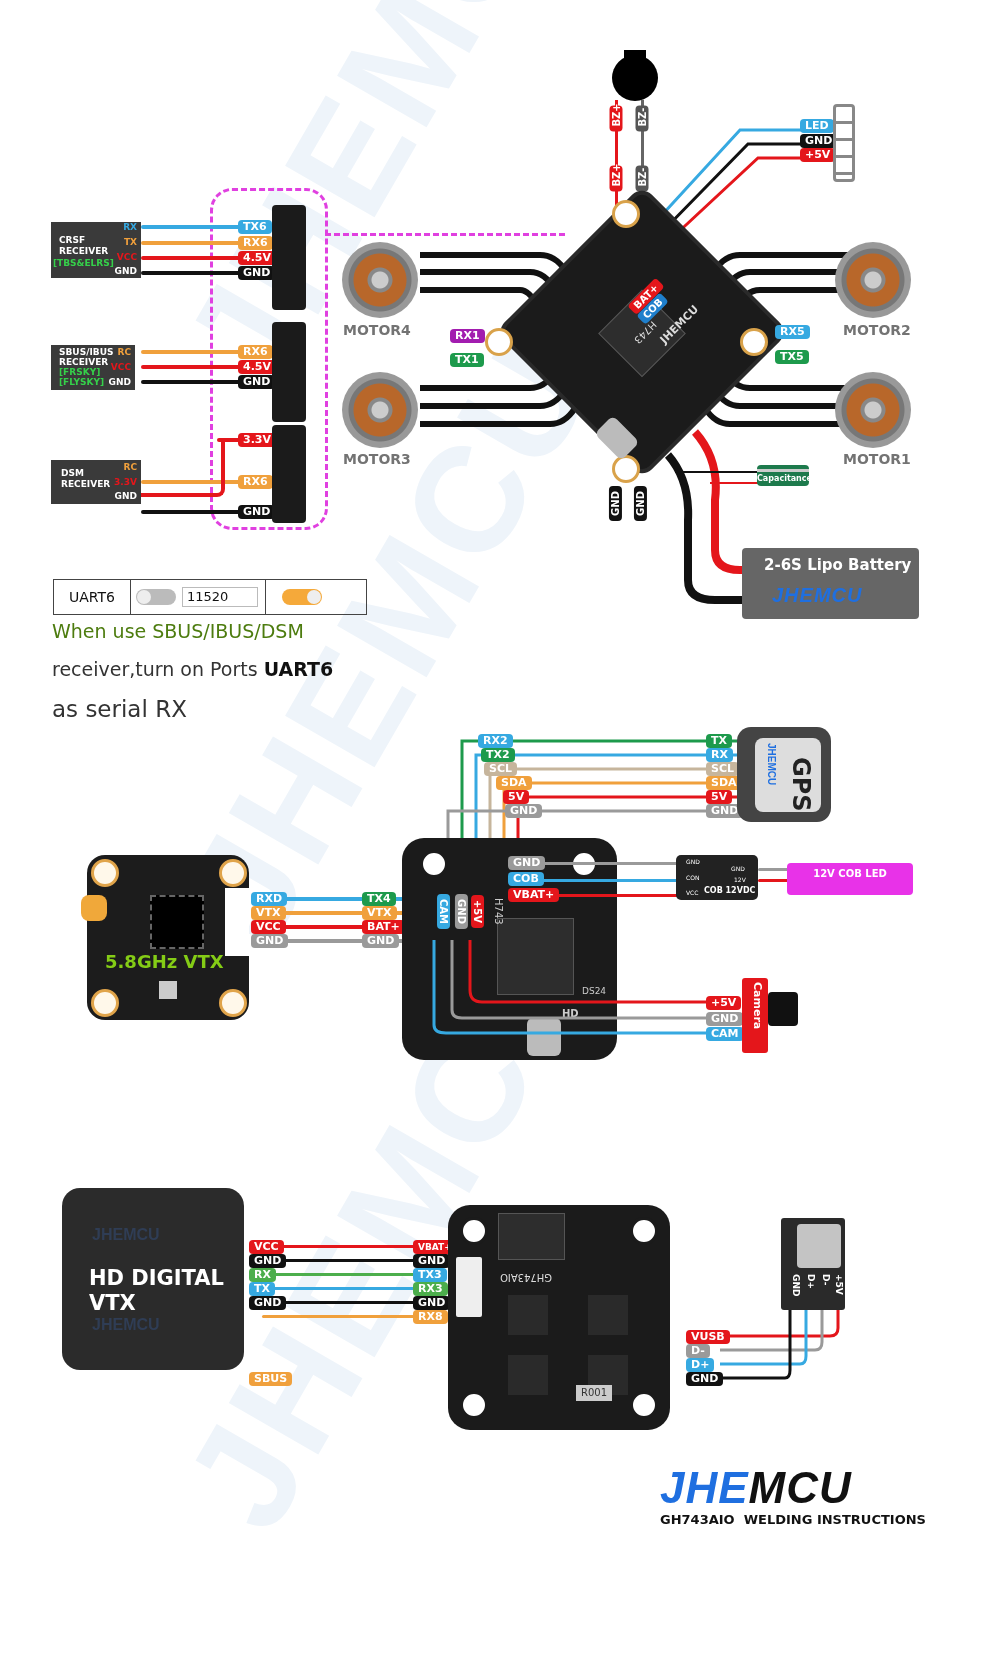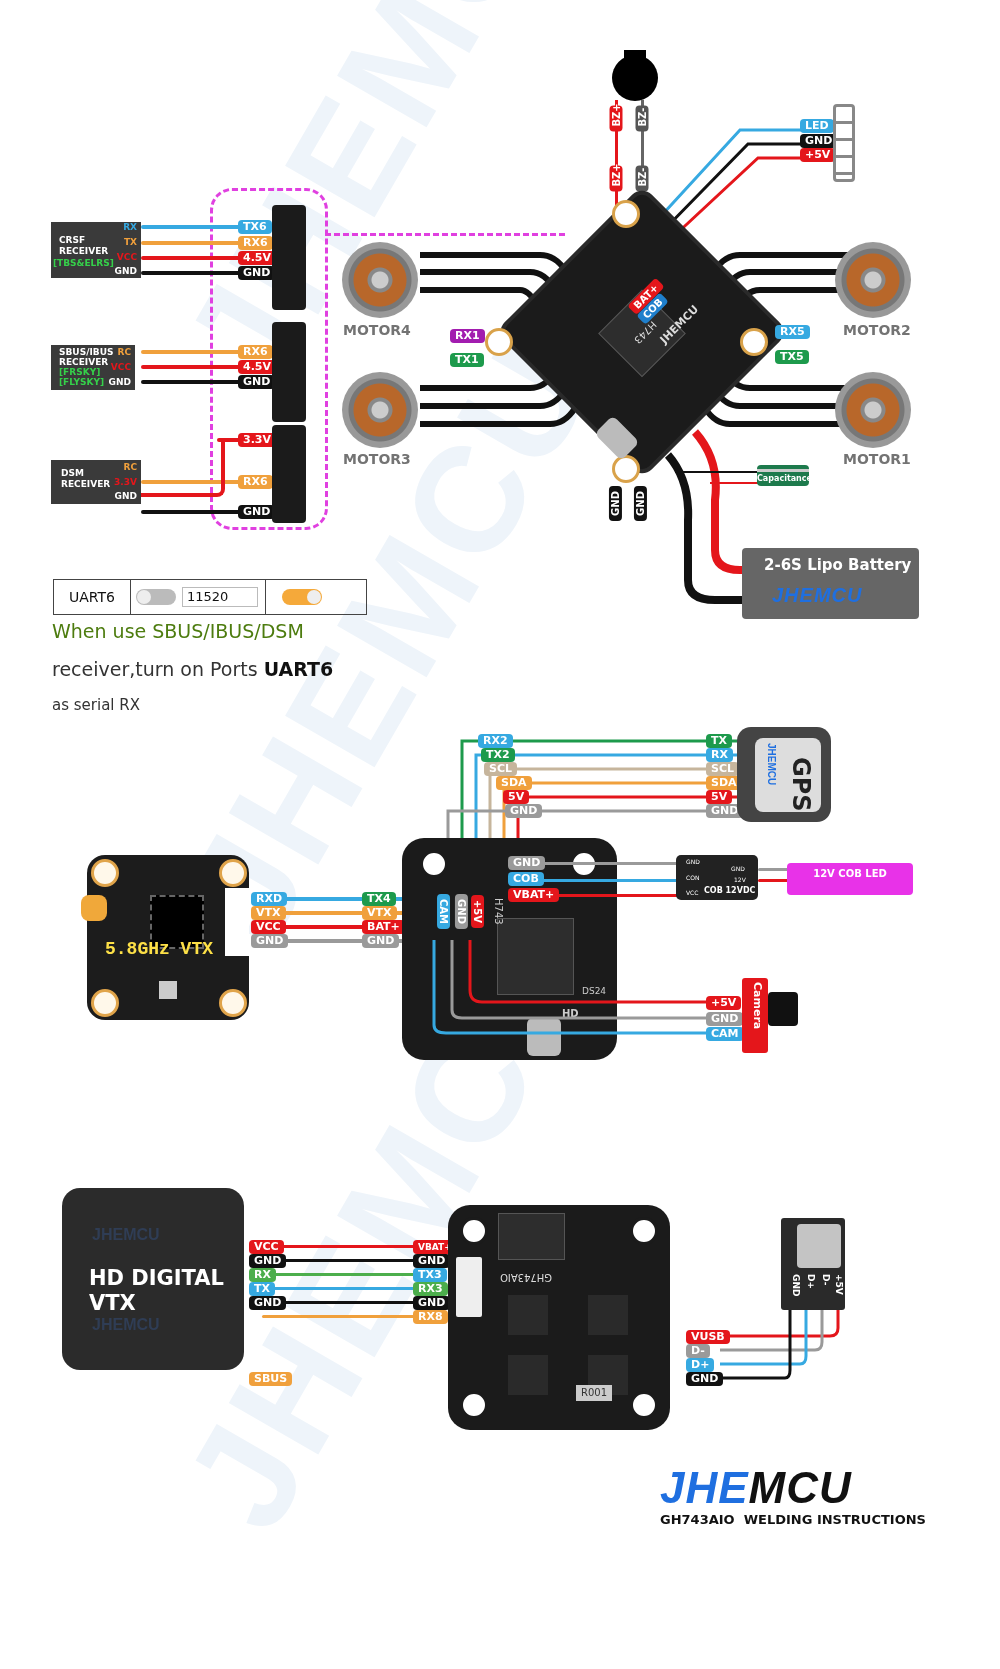--- a/index.html
+++ b/index.html
@@ -169,21 +169,21 @@
     </div>
     <div class="abs" style="left:128px;top:7px;width:70px;height:18px;border:1px solid #bbb;font-size:13px;line-height:18px;padding-left:4px;color:#111;">11520</div>
     <div class="abs" style="left:211px;top:0;width:100px;height:34px;border-left:1px solid #444;">
       <div class="abs" style="left:16px;top:9px;width:40px;height:16px;border-radius:8px;background:#f5a93a;">
         <div class="abs" style="right:1px;top:1px;width:14px;height:14px;border-radius:50%;background:#eee;"></div>
       </div>
     </div>
   </div>
   <div class="txt" style="left:52px;top:620px;font-size:19px;color:#4d7c0f;">When use SBUS/IBUS/DSM</div>
   <div class="txt" style="left:52px;top:658px;font-size:19px;color:#333;"><span>receiver,turn on Ports </span><b style="color:#111;">UART6</b></div>
-  <div class="txt" style="left:52px;top:696px;font-size:15px;color:#333;">as serial RX</div>
+  <div class="txt" style="left:52px;top:696px;font-size:23px;color:#333;">as serial RX</div>
 </div>
 
 <div>
 
   <svg class="abs" style="left:440px;top:735px;" width="320" height="120">
     <path d="M308 6 H22 V110" stroke="#1d9a4c" stroke-width="3" fill="none"></path>
     <path d="M308 20 H36 V110" stroke="#36a9e1" stroke-width="3" fill="none"></path>
     <path d="M308 34 H50 V110" stroke="#c6b59c" stroke-width="3" fill="none"></path>
     <path d="M308 48 H64 V110" stroke="#f0a03c" stroke-width="3" fill="none"></path>
     <path d="M308 62 H78 V110" stroke="#e4161b" stroke-width="3" fill="none"></path>
@@ -208,21 +208,21 @@
   </div>
 
   <div class="abs" style="left:87px;top:855px;width:162px;height:165px;background:#1c1c1c;border-radius:18px;">
     <div class="hole" style="left:4px;top:4px;width:22px;height:22px;border-color:#e0a44a;background:#fff8ea;"></div>
     <div class="hole" style="left:132px;top:4px;width:22px;height:22px;border-color:#e0a44a;background:#fff8ea;"></div>
     <div class="hole" style="left:4px;top:134px;width:22px;height:22px;border-color:#e0a44a;background:#fff8ea;"></div>
     <div class="hole" style="left:132px;top:134px;width:22px;height:22px;border-color:#e0a44a;background:#fff8ea;"></div>
     <div class="abs" style="left:63px;top:40px;width:50px;height:50px;background:#000;border:2px dashed #666;"></div>
     <div class="abs" style="left:-6px;top:40px;width:26px;height:26px;background:#f0a83a;border-radius:8px;"></div>
     <div class="abs" style="left:138px;top:33px;width:24px;height:68px;background:#fff;"></div>
-    <div class="abs" style="left:18px;top:84px;color:#fde047;font-weight:bold;font-size:18px;font-family:Liberation Mono, monospace;">5.8GHz VTX</div>
+    <div class="abs" style="left:18px;top:96px;color:#84cc16;font-weight:bold;font-size:18px;">5.8GHz VTX</div>
     <div class="abs" style="left:72px;top:126px;width:18px;height:18px;background:#ccc;"></div>
   </div>
   <div class="wire" style="left:260px;top:897px;width:160px;background:#36a9e1;"></div>
   <div class="wire" style="left:260px;top:911px;width:160px;background:#f0a03c;"></div>
   <div class="wire" style="left:260px;top:925px;width:160px;background:#e4161b;"></div>
   <div class="wire" style="left:260px;top:939px;width:160px;background:#9a9a9a;"></div>
   <div class="tag" style="left:251px;top:892px;background:#36a9e1;">RXD</div>
   <div class="tag" style="left:251px;top:906px;background:#f0a03c;">VTX</div>
   <div class="tag" style="left:251px;top:920px;background:#e4161b;">VCC</div>
   <div class="tag" style="left:251px;top:934px;background:#9a9a9a;">GND</div>

